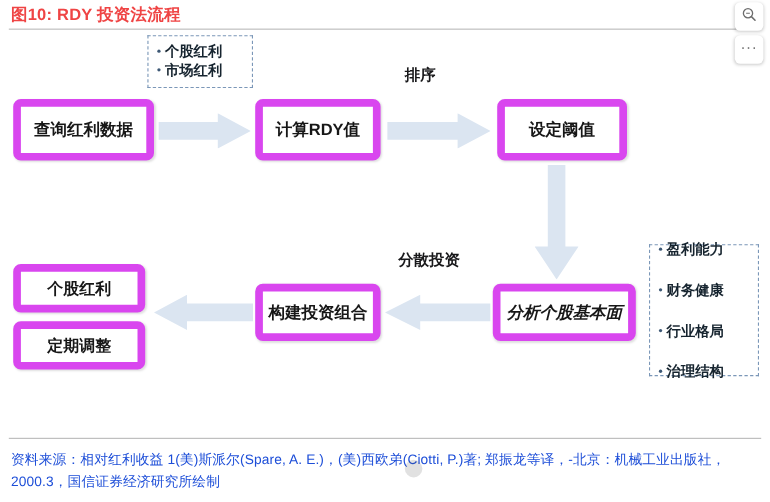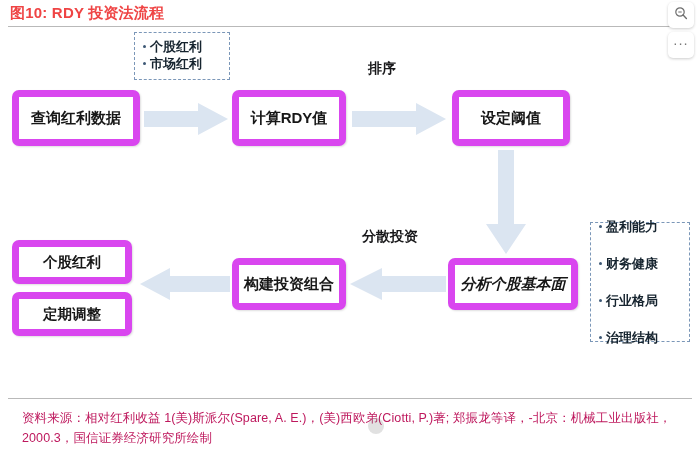--- a/index.html
+++ b/index.html
@@ -150,23 +150,22 @@
   #label-diverse { left: 362px; top: 228px; }
 
   
   #source-note {
     position: absolute;
     left: 10px;
     top: 408px;
     width: 678px;
     font-size: 12.5px;
     line-height: 20px;
-    color: #be185d;
+    color: #1d4ed8;
     letter-spacing: .1px;
-    margin-left: 12px;
   }
 
   
   #watermark {
     position: absolute;
     left: 392px;
     top: 415px;
     font-size: 19px;
     font-weight: 700;
     color: rgba(80,80,80,.20);

